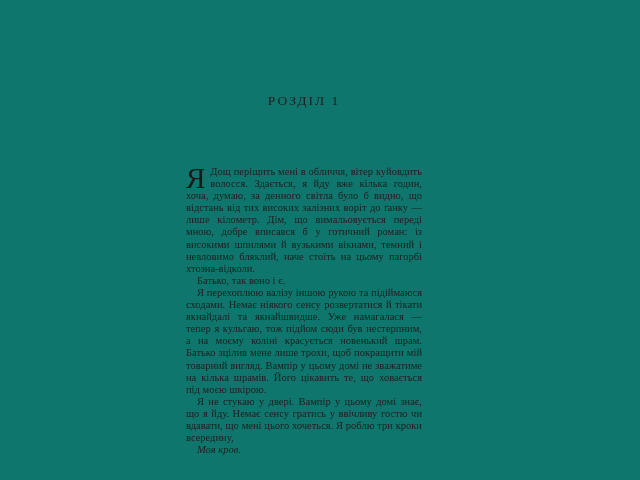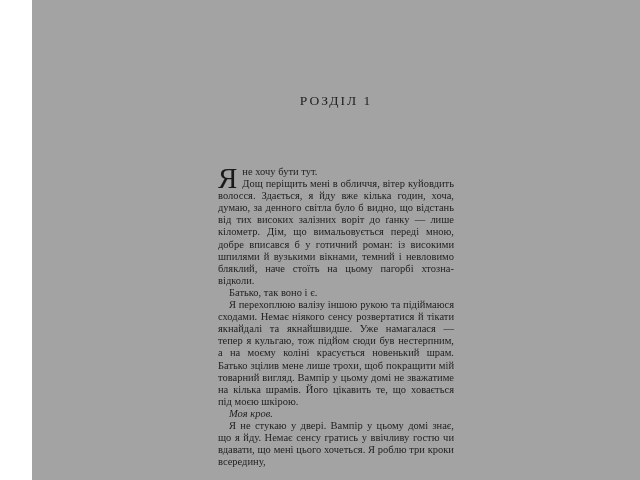--- a/index.html
+++ b/index.html
@@ -5,22 +5,21 @@
   * { margin: 0; padding: 0; box-sizing: border-box; }
   html, body {
     width: 640px; height: 480px;
     background: #ffffff;
     overflow: hidden;
     font-family: "Liberation Serif", "DejaVu Serif", serif;
   }
   .page {
     position: absolute;
     inset: 0;
-    background: #a3a3a3;
-    margin-left: 32px;
+    background: #0f766e;
   }
   .text-block {
     position: absolute;
     left: 186px;
     top: 93px;
     width: 236px;
     color: #1e1e1e;
   }
   .chapter-heading {
     font-size: 13.5px;
@@ -51,22 +50,21 @@
 </style>
 </head>
 <body>
 
 <div class="page">
   <div class="text-block">
     <h1 class="chapter-heading">РОЗДІЛ 1</h1>
     <div class="body-text">
       <div class="opening">
         <span class="dropcap">Я</span>
-        <p class="para">не хочу бути тут.</p>
         <p class="para">Дощ періщить мені в обличчя, вітер куйовдить волосся. Здається, я йду вже кілька годин, хоча, думаю, за денного світла було б видно, що відстань від тих високих залізних воріт до ґанку — лише кілометр. Дім, що вимальовується переді мною, добре вписався б у готичний роман: із високими шпилями й вузькими вікнами, темний і невловимо бляклий, наче стоїть на цьому пагорбі хтозна-відколи.</p>
       </div>
       <p class="para indent">Батько, так воно і є.</p>
       <p class="para indent">Я перехоплюю валізу іншою рукою та підіймаюся сходами. Немає ніякого сенсу розвертатися й тікати якнайдалі та якнайшвидше. Уже намагалася — тепер я кульгаю, тож підйом сюди був нестерпним, а на моєму коліні красується новенький шрам. Батько зцілив мене лише трохи, щоб покращити мій товарний вигляд. Вампір у цьому домі не зважатиме на кілька шрамів. Його цікавить те, що ховається під моєю шкірою.</p>
+      <p class="para indent">Я не стукаю у двері. Вампір у цьому домі знає, що я йду. Немає сенсу гратись у ввічливу гостю чи вдавати, що мені цього хочеться. Я роблю три кроки всередину,</p>
       <p class="para indent italic">Моя кров.</p>
-      <p class="para indent">Я не стукаю у двері. Вампір у цьому домі знає, що я йду. Немає сенсу гратись у ввічливу гостю чи вдавати, що мені цього хочеться. Я роблю три кроки всередину,</p>
     </div>
   </div>
 </div>
 
 </body></html>

